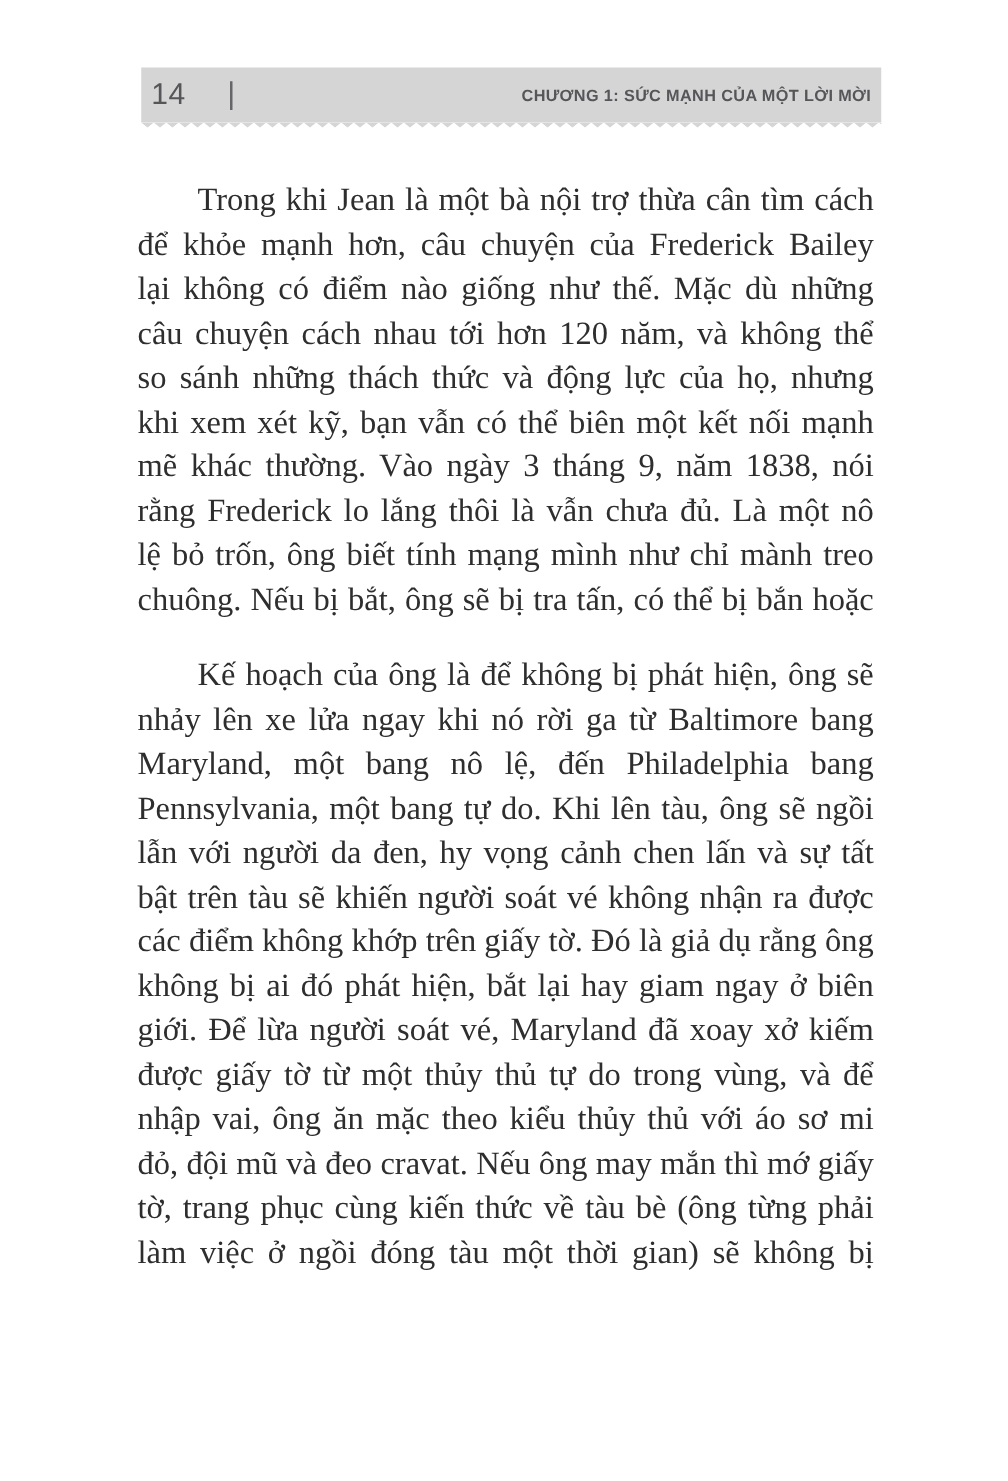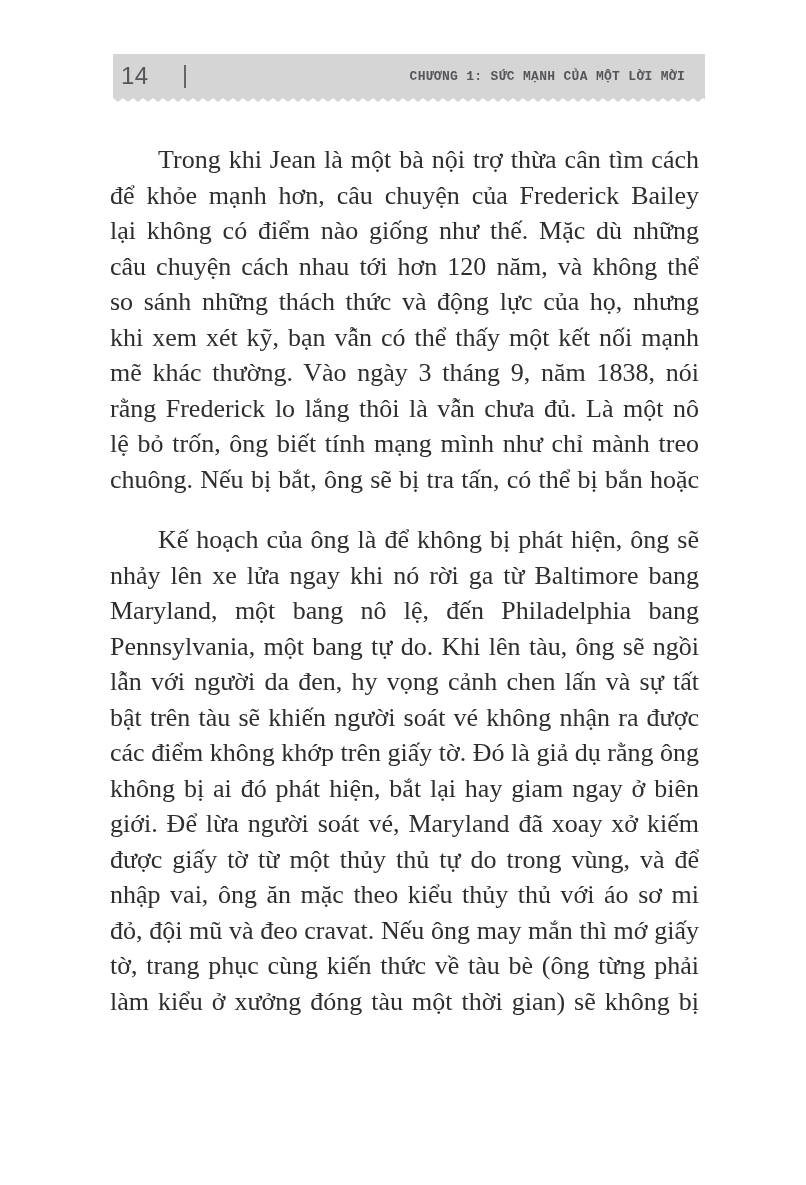--- a/index.html
+++ b/index.html
@@ -44,22 +44,22 @@
   }
   .num-divider {
     width: 2px;
     height: 23px;
     background: #66666a;
     margin-left: 11px;
     flex: 0 0 auto;
   }
   .chapter-title {
     margin-left: auto;
-    margin-right: 20px;
-    font-family: Liberation Mono, monospace;
+    margin-right: 8px;
+    font-family: Liberation Sans, sans-serif;
     font-size: 13px;
     font-weight: 700;
     line-height: 1;
     color: var(--header-text-color, #56565a);
     letter-spacing: 0.3px;
     white-space: nowrap;
   }
 
   
   .body-text {
@@ -94,37 +94,37 @@
     </svg>
   </header>
 
   <main class="body-text" id="body-text">
       <div class="para">
         <div class="bodyline first">Trong khi Jean là một bà nội trợ thừa cân tìm cách</div>
         <div class="bodyline">để khỏe mạnh hơn, câu chuyện của Frederick Bailey</div>
         <div class="bodyline">lại không có điểm nào giống như thế. Mặc dù những</div>
         <div class="bodyline">câu chuyện cách nhau tới hơn 120 năm, và không thể</div>
         <div class="bodyline">so sánh những thách thức và động lực của họ, nhưng</div>
-        <div class="bodyline">khi xem xét kỹ, bạn vẫn có thể thấy một kết nối mạnh</div>
+        <div class="bodyline">khi xem xét kỹ, bạn vẫn có thể biên một kết nối mạnh</div>
         <div class="bodyline">mẽ khác thường. Vào ngày 3 tháng 9, năm 1838, nói</div>
         <div class="bodyline">rằng Frederick lo lắng thôi là vẫn chưa đủ. Là một nô</div>
         <div class="bodyline">lệ bỏ trốn, ông biết tính mạng mình như chỉ mành treo</div>
         <div class="bodyline">chuông. Nếu bị bắt, ông sẽ bị tra tấn, có thể bị bắn hoặc</div>
       </div>
       <div class="para">
         <div class="bodyline first">Kế hoạch của ông là để không bị phát hiện, ông sẽ</div>
         <div class="bodyline">nhảy lên xe lửa ngay khi nó rời ga từ Baltimore bang</div>
         <div class="bodyline">Maryland, một bang nô lệ, đến Philadelphia bang</div>
         <div class="bodyline">Pennsylvania, một bang tự do. Khi lên tàu, ông sẽ ngồi</div>
         <div class="bodyline">lẫn với người da đen, hy vọng cảnh chen lấn và sự tất</div>
         <div class="bodyline">bật trên tàu sẽ khiến người soát vé không nhận ra được</div>
         <div class="bodyline">các điểm không khớp trên giấy tờ. Đó là giả dụ rằng ông</div>
         <div class="bodyline">không bị ai đó phát hiện, bắt lại hay giam ngay ở biên</div>
         <div class="bodyline">giới. Để lừa người soát vé, Maryland đã xoay xở kiếm</div>
         <div class="bodyline">được giấy tờ từ một thủy thủ tự do trong vùng, và để</div>
         <div class="bodyline">nhập vai, ông ăn mặc theo kiểu thủy thủ với áo sơ mi</div>
         <div class="bodyline">đỏ, đội mũ và đeo cravat. Nếu ông may mắn thì mớ giấy</div>
         <div class="bodyline">tờ, trang phục cùng kiến thức về tàu bè (ông từng phải</div>
-        <div class="bodyline">làm kiểu ở xưởng đóng tàu một thời gian) sẽ không bị</div>
+        <div class="bodyline">làm việc ở ngồi đóng tàu một thời gian) sẽ không bị</div>
       </div>
     </main>
 
 </div>
 
 </body></html>

